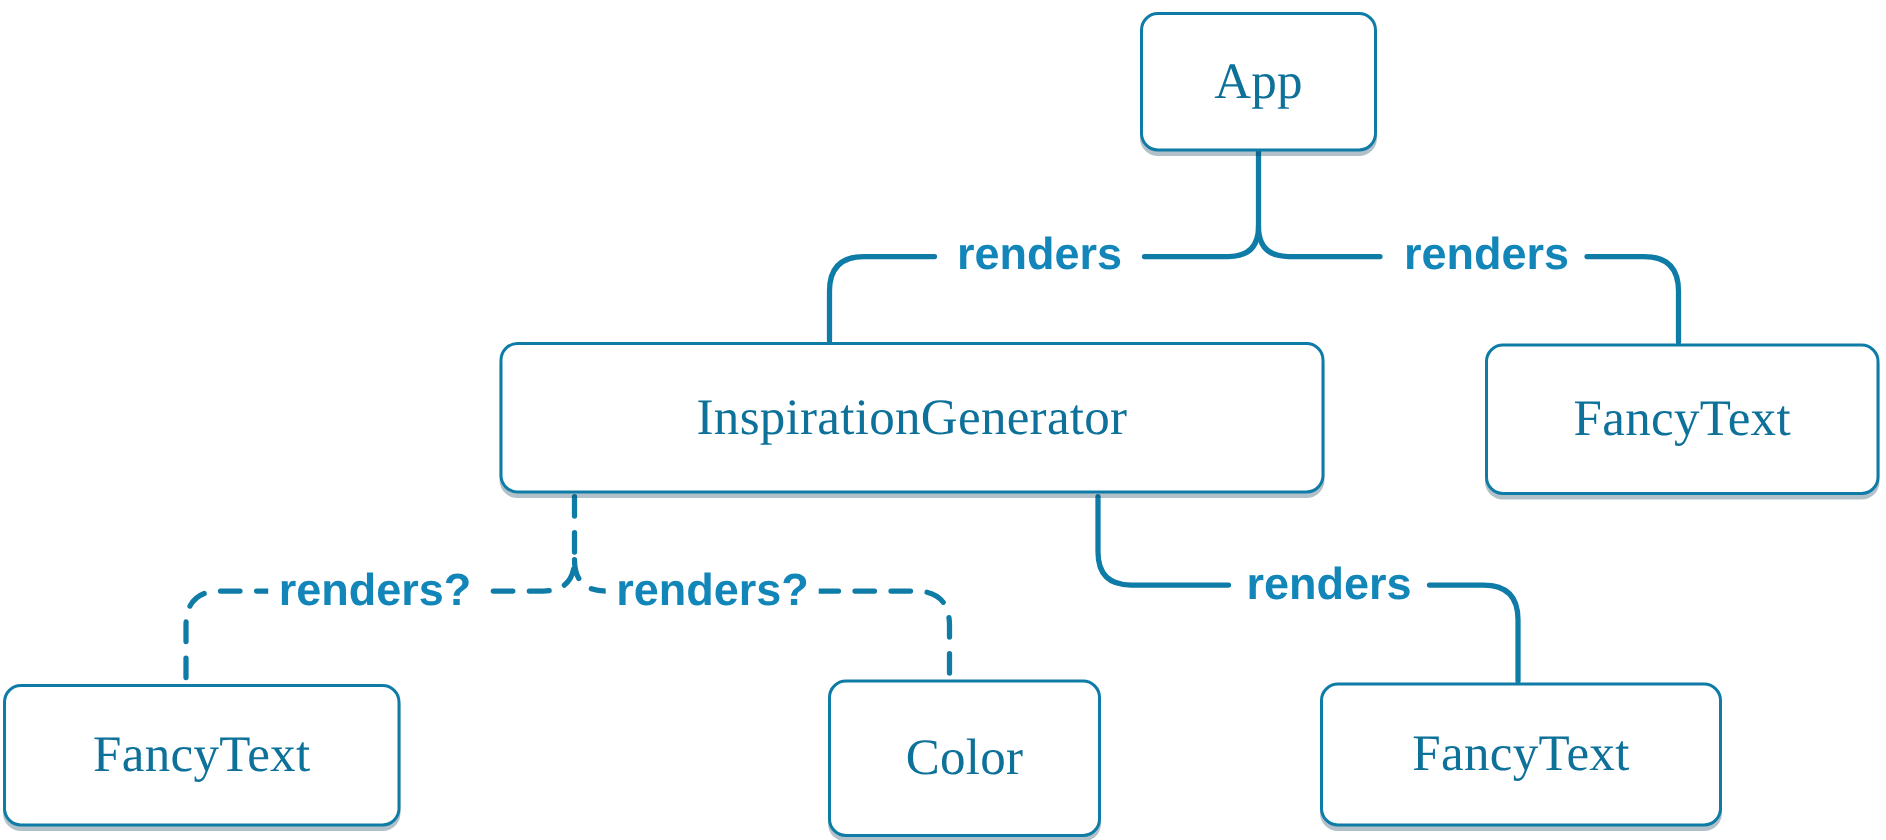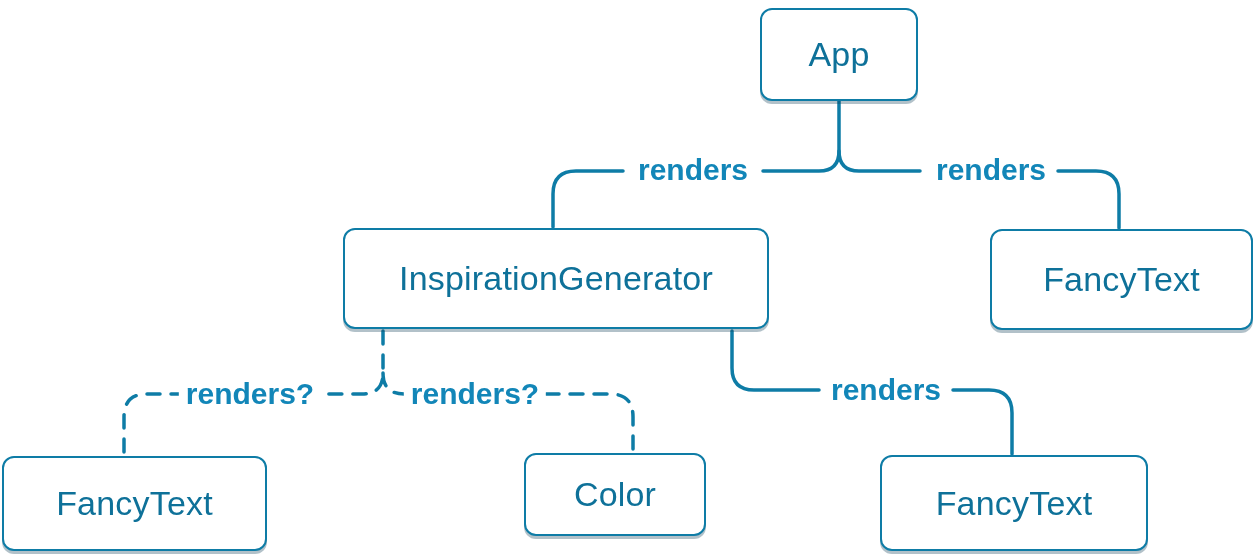--- a/index.html
+++ b/index.html
@@ -40,20 +40,21 @@
     display: flex;
     align-items: center;
     justify-content: center;
   }
   .node-label {
     color: var(--node-text, #0e7199);
     font-size: 34px;
     font-weight: 500;
     letter-spacing: 0.2px;
     white-space: nowrap;
+    font-family: Liberation Serif, serif;
   }
   .edge-label {
     position: absolute;
     transform: translate(-50%, -50%);
     background: var(--page-background, #ffffff);
     color: var(--edge-label-text, #1286b8);
     font-size: 30px;
     font-weight: 700;
     line-height: 1;
     padding: 2px 7px;
@@ -75,33 +76,33 @@
 
     <path class="edge dashed" d="M383 331 V373 Q383 394 362 394 H316 M184 394 H147 Q124 394 124 417 V455"></path>
 
     <path class="edge dashed" d="M383 373 Q383 394 404 394 H414 M546 394 H610 Q633 394 633 417 V452"></path>
   </svg>
 
   <div class="node" style="left:760px; top:8px; width:158px; height:93px;">
     <span class="node-label">App</span>
   </div>
 
-  <div class="node" style="left:343px; top:228px; width:426px; height:101px;">
+  <div class="node" style="left:333px; top:228px; width:550px; height:101px;">
     <span class="node-label">InspirationGenerator</span>
   </div>
 
   <div class="node" style="left:990px; top:229px; width:263px; height:101px;">
     <span class="node-label">FancyText</span>
   </div>
 
   <div class="node" style="left:2px; top:456px; width:265px; height:95px;">
     <span class="node-label">FancyText</span>
   </div>
 
-  <div class="node" style="left:524px; top:453px; width:182px; height:83px;">
+  <div class="node" style="left:552px; top:453px; width:182px; height:105px;">
     <span class="node-label">Color</span>
   </div>
 
   <div class="node" style="left:880px; top:455px; width:268px; height:96px;">
     <span class="node-label">FancyText</span>
   </div>
 
   <span class="edge-label" style="left:693px; top:170px;">renders</span>
 
   <span class="edge-label" style="left:991px; top:170px;">renders</span>

